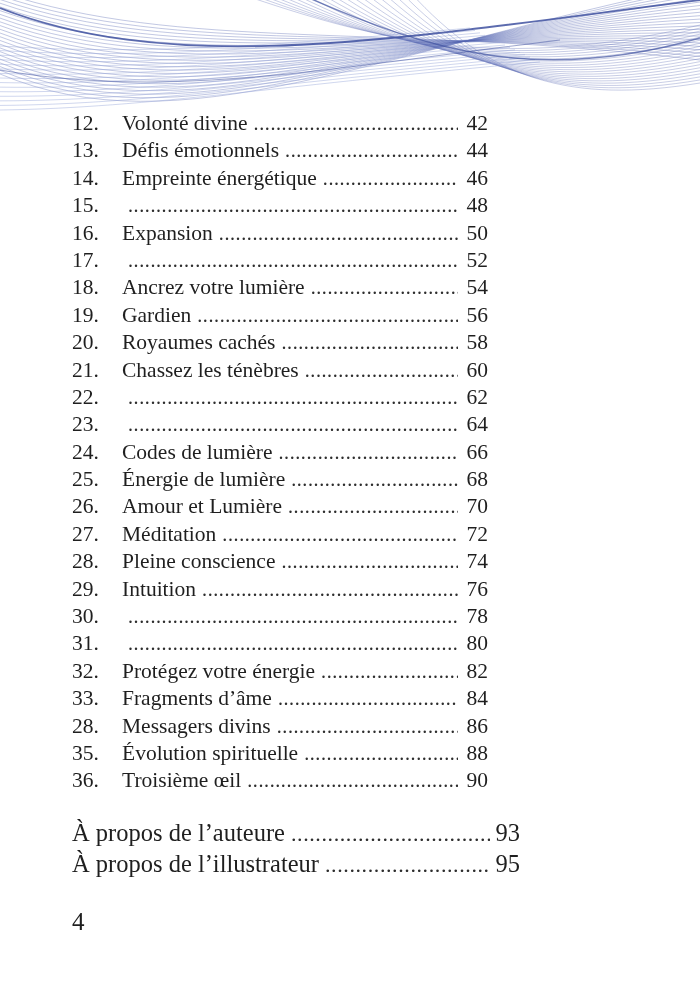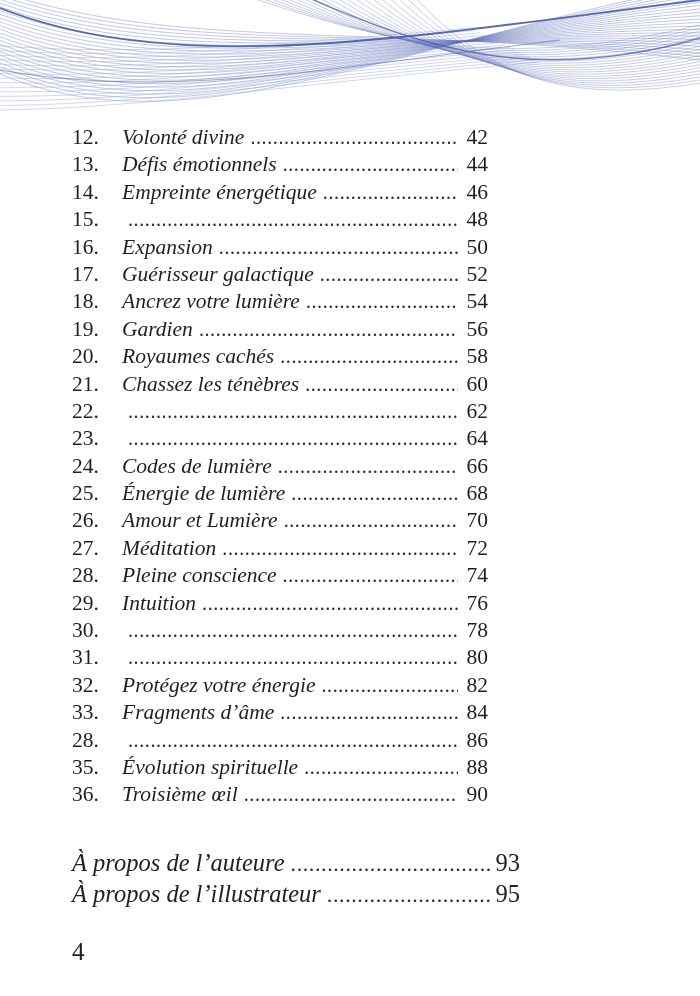--- a/index.html
+++ b/index.html
@@ -2,36 +2,36 @@
 <html><head>
 <meta charset="utf-8">
 <style>
   html,body{margin:0;padding:0;}
   body{
     width:700px;height:996px;position:relative;overflow:hidden;
     background:#ffffff;color:#1f1f1f;
     font-family:"Liberation Serif","DejaVu Serif",serif;
   }
   .wave-wrap{position:absolute;top:0;left:0;width:700px;height:140px;pointer-events:none;}
-  .content{position:absolute;top:124px;left:0;width:588px;}
+  .content{position:absolute;top:110px;left:0;width:588px;}
   .toc{list-style:none;margin:0;padding:0 100px 0 72px;}
   .toc-row{
     display:flex;align-items:baseline;
     height:27.4px;font-size:21.5px;line-height:27.4px;white-space:nowrap;
   }
   .num{flex:none;width:50px;}
-  .title{flex:none;font-style:italic;}
+  .title{flex:none;}
   .leader{
     flex:1 1 auto;overflow:hidden;white-space:nowrap;
     margin-left:6px;margin-right:2px;
     font-size:20px;letter-spacing:0.6px;color:#2e2e2e;
     min-width:10px;
   }
   .pg{flex:none;min-width:28px;text-align:right;}
-  .about{margin-top:38px;padding:0 68px 0 72px;}
+  .about{margin-top:22px;padding:0 68px 0 72px;}
   .about .toc-row{height:31px;font-size:24.5px;line-height:31px;}
   .about .leader{font-size:22px;}
   .folio{margin-top:27px;padding-left:72px;font-size:25px;line-height:31px;}
 </style>
 </head>
 <body>
 
 <div class="wave-wrap">
   <svg id="wave-svg" width="700" height="140" viewBox="0 0 700 140" xmlns="http://www.w3.org/2000/svg">
       <path d="M0 -8 C 180 52, 380 22, 700 60" fill="none" stroke="#5565b0" stroke-opacity="0.45" stroke-width="0.8"></path>
@@ -125,21 +125,20 @@
     <span class="pg">48</span>
   </li>
       <li class="toc-row">
     <span class="num">16.</span>
     <span class="title">Expansion</span>
     <span class="leader">........................................................................................................................</span>
     <span class="pg">50</span>
   </li>
       <li class="toc-row">
     <span class="num">17.</span>
-    <span class="title">Guérisseur galactique</span>
     <span class="leader">........................................................................................................................</span>
     <span class="pg">52</span>
   </li>
       <li class="toc-row">
     <span class="num">18.</span>
     <span class="title">Ancrez votre lumière</span>
     <span class="leader">........................................................................................................................</span>
     <span class="pg">54</span>
   </li>
       <li class="toc-row">
@@ -223,20 +222,21 @@
     <span class="pg">82</span>
   </li>
       <li class="toc-row">
     <span class="num">33.</span>
     <span class="title">Fragments d’âme</span>
     <span class="leader">........................................................................................................................</span>
     <span class="pg">84</span>
   </li>
       <li class="toc-row">
     <span class="num">28.</span>
+    <span class="title">Messagers divins</span>
     <span class="leader">........................................................................................................................</span>
     <span class="pg">86</span>
   </li>
       <li class="toc-row">
     <span class="num">35.</span>
     <span class="title">Évolution spirituelle</span>
     <span class="leader">........................................................................................................................</span>
     <span class="pg">88</span>
   </li>
       <li class="toc-row">

